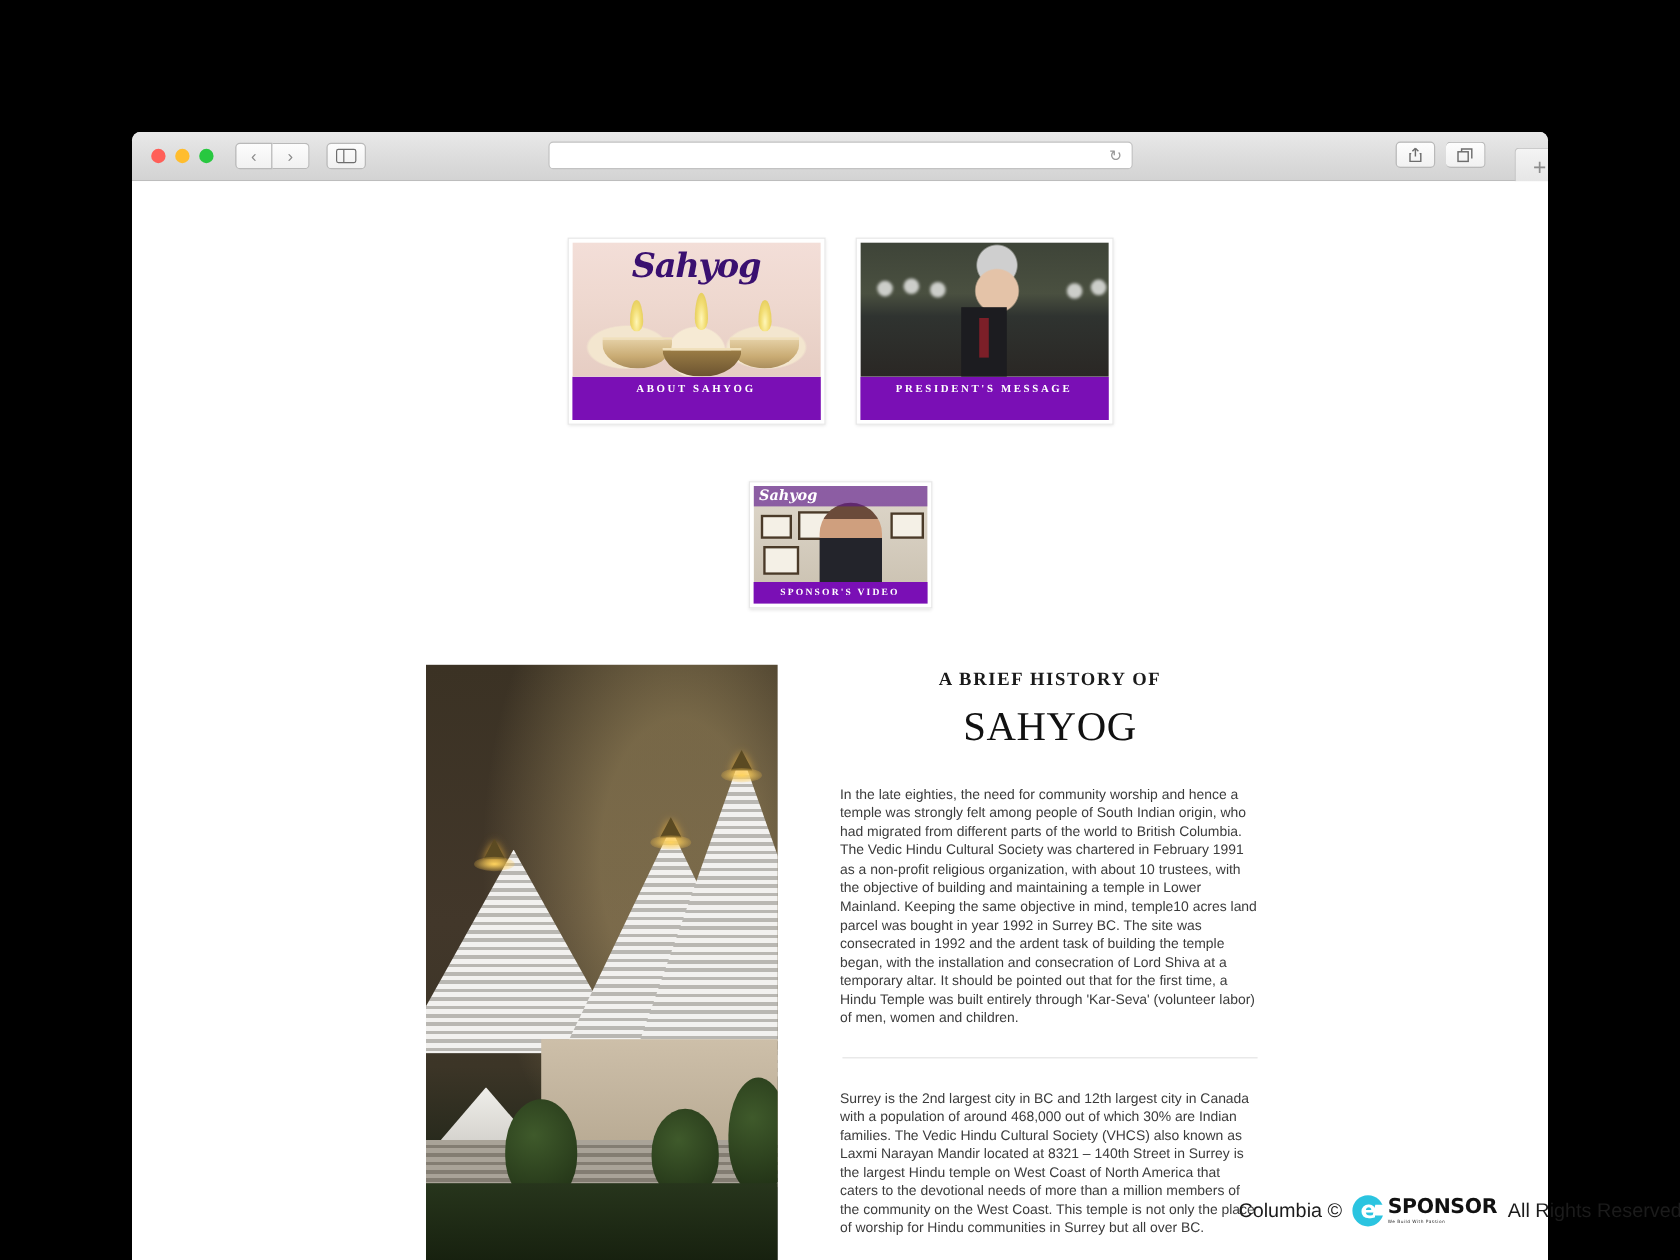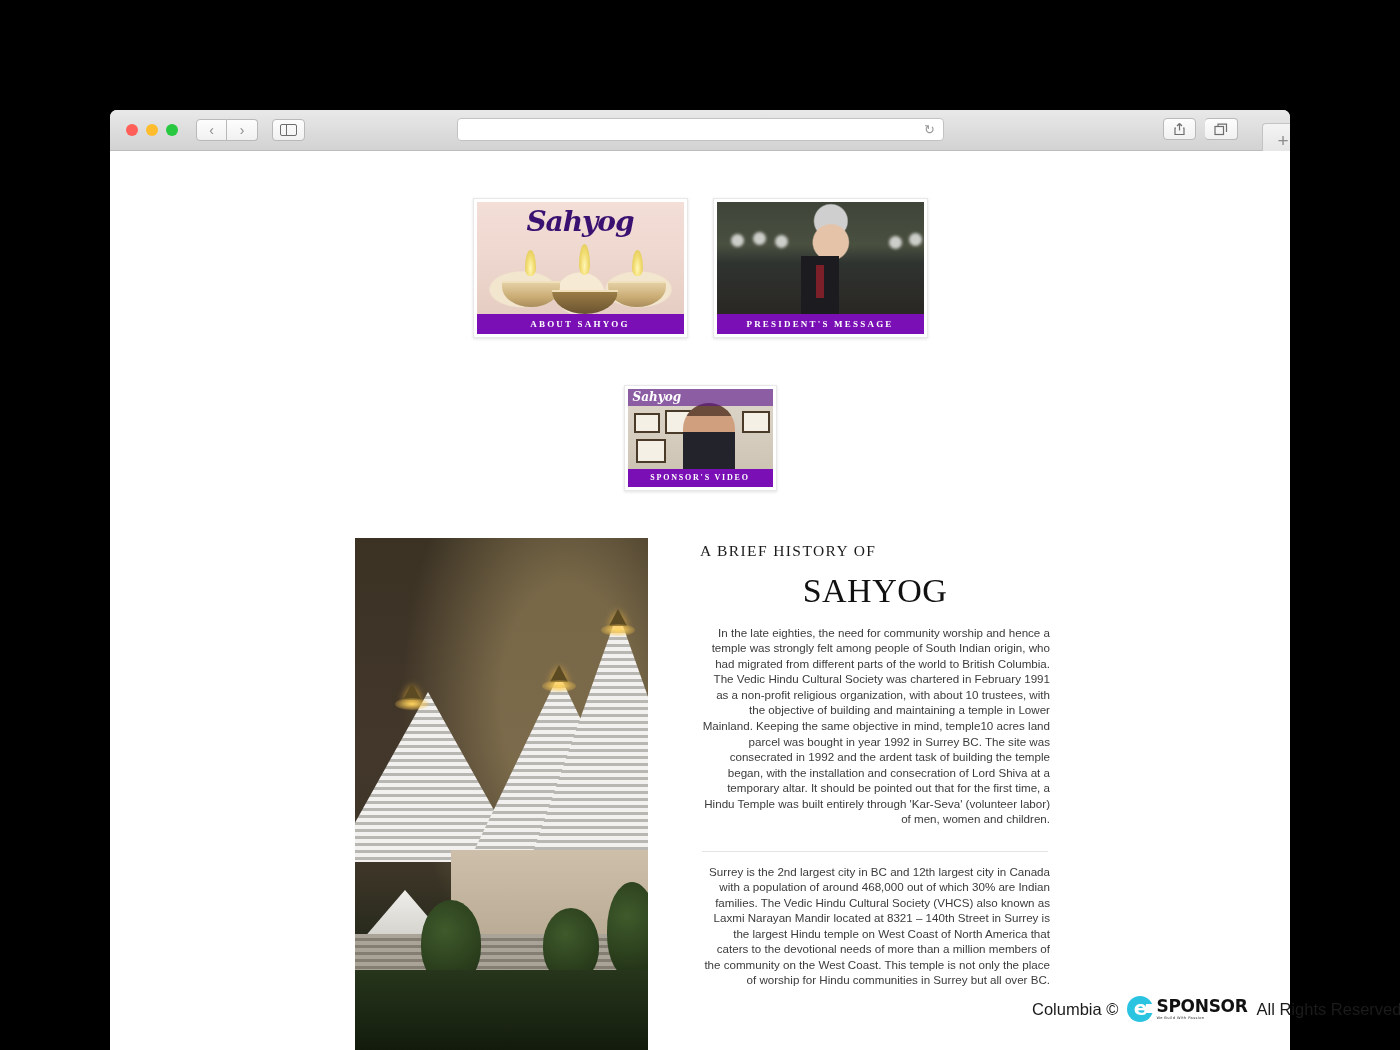--- a/index.html
+++ b/index.html
@@ -159,21 +159,21 @@
     color: #ffffff;
     text-align: center;
     font-family: "Liberation Serif", serif;
     font-weight: bold;
     letter-spacing: 2.2px;
     font-size: 9px;
   }
 
   .card-lg { width: 215px; }
   .card-lg .card-thumb { height: 112px; }
-  .card-lg .card-label { height: 20px; line-height: 20px; }
+  .card-lg .card-label { height: 36px; line-height: 20px; }
 
   .card-sm { width: 153px; }
   .card-sm .card-thumb { height: 80px; }
   .card-sm .card-label { height: 18px; line-height: 18px; font-size: 8px; letter-spacing: 1.8px; }
 
   
   .thumb-sahyog {
     width: 100%; height: 100%;
     background:
       radial-gradient(ellipse at 22% 78%, #f3e6cf 0 14%, transparent 15%),
@@ -349,36 +349,38 @@
     width: 350px;
     margin-left: 52px;
     padding-top: 4px;
   }
 
   .eyebrow {
     font-family: "Liberation Serif", serif;
     font-size: 15.5px;
     letter-spacing: 1.4px;
     color: #1a1a1a;
+    text-align: center;
+    font-weight: bold;
   }
   .bigtitle {
     font-family: "Liberation Serif", serif;
     font-size: 34px;
     letter-spacing: 0.5px;
     color: #111;
     text-align: center;
     line-height: 1.26;
     margin-top: 10px;
   }
   .body-copy {
     font-size: 11.6px;
     line-height: 1.34;
     color: #3b3b3b;
-    text-align: right;
-    margin-top: 12px;
+    text-align: left;
+    margin-top: 26px;
   }
   .divider {
     height: 1px;
     background: #e4e4e4;
     margin: 24px 2px 0 2px;
   }
   .stats-title {
     font-family: "Liberation Serif", serif;
     font-size: 15.5px;
     letter-spacing: 0.6px;

